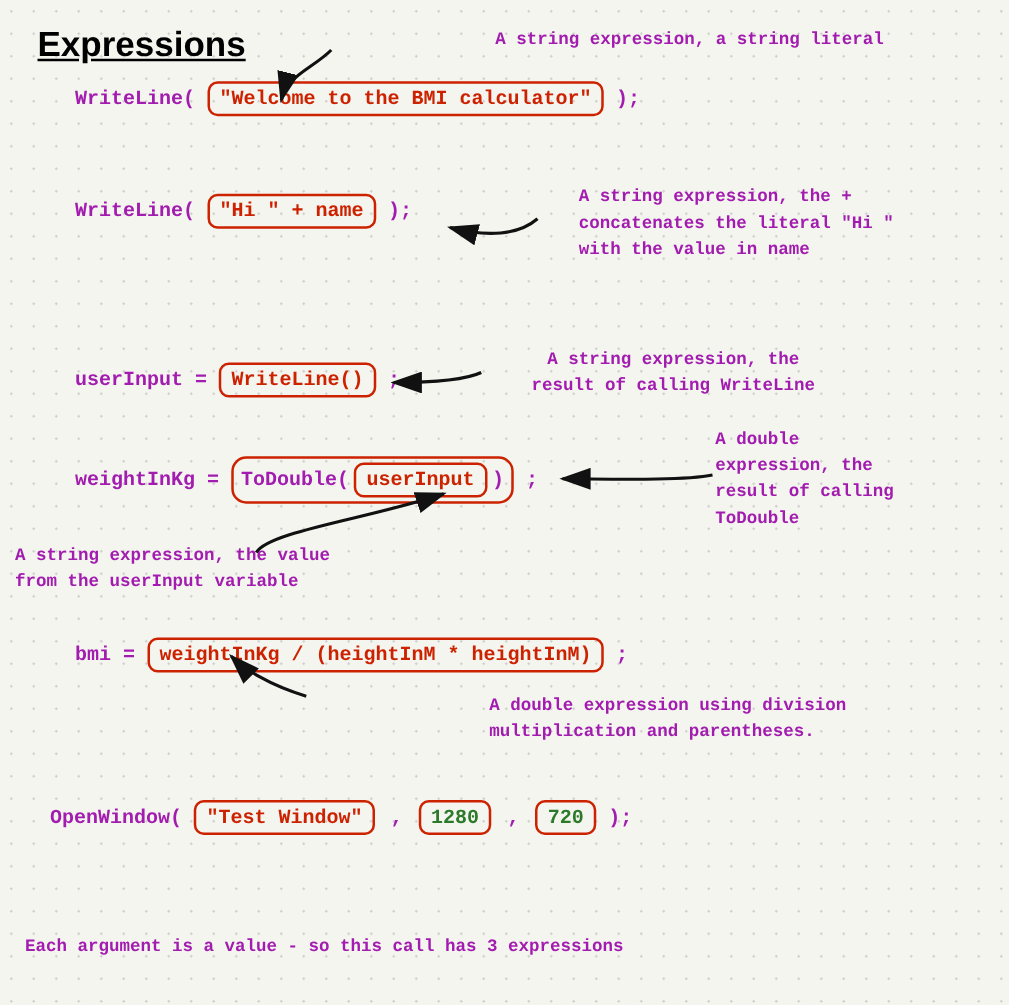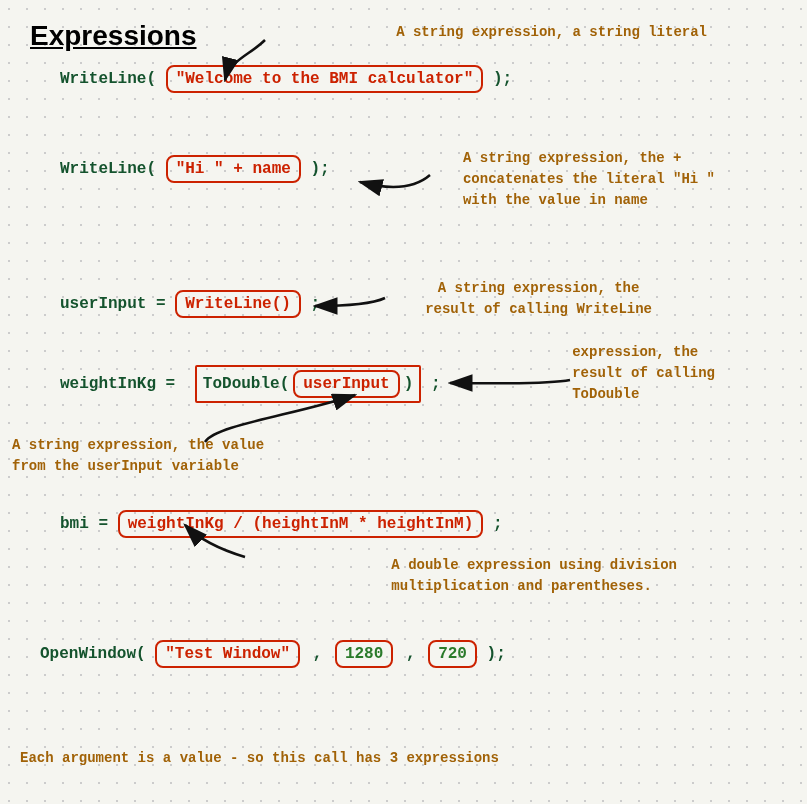--- a/index.html
+++ b/index.html
@@ -45,28 +45,28 @@
       padding: 3px 8px;
       display: inline-block;
       background: transparent;
       font-family: 'Courier New', Courier, monospace;
       font-size: 16px;
       font-weight: bold;
     }
 
     .red-text { color: #cc2200; }
     .green-text { color: #2a7a2a; }
-    .dark-text { color: #14532d; }
+    .dark-text { color: #a21caf; }
 
     
     .annotation {
       font-family: 'Courier New', Courier, monospace;
       font-size: 14px;
       font-weight: bold;
-      color: #a16207;
+      color: #a21caf;
       line-height: 1.5;
     }
 
     
     .row1 { position: absolute; top: 65px; left: 60px; }
     .row1-annotation { position: absolute; top: 22px; right: 20px; font-size: 14px; }
 
     .row2 { position: absolute; top: 155px; left: 60px; }
     .row2-annotation { position: absolute; top: 140px; right: 15px; }
 
@@ -131,30 +131,31 @@
   
   <div class="annotation" style="position:absolute; top:278px; right:75px; text-align:center;font-family:Liberation Mono, monospace;">
     <div>A string expression, the</div>
     <div>result of calling WriteLine</div>
   </div>
 
   
   <div class="row4">
     <span class="code-line dark-text">weightInKg =</span>
     
-    <span style="border:2.5px solid #cc2200; border-radius:2px; padding:3px 6px; display:inline-flex; align-items:center; gap:4px;margin-left:10px;">
+    <span style="border:2.5px solid #cc2200; border-radius:12px; padding:3px 6px; display:inline-flex; align-items:center; gap:4px;">
       <span class="code-line dark-text">ToDouble(</span>
       <span class="code-highlighted red-text">userInput</span>
       <span class="code-line dark-text">)</span>
     </span>
     <span class="code-line dark-text">;</span>
   </div>
 
   
   <div class="annotation" style="position:absolute; top:342px; right:12px; text-align:left;">
+    <div>A double</div>
     <div>expression, the</div>
     <div>result of calling</div>
     <div>ToDouble</div>
   </div>
 
   
   <div class="annotation" style="position:absolute; top:435px; left:12px; text-align:left;">
     <div>A string expression, the value</div>
     <div>from the userInput variable</div>
   </div>

